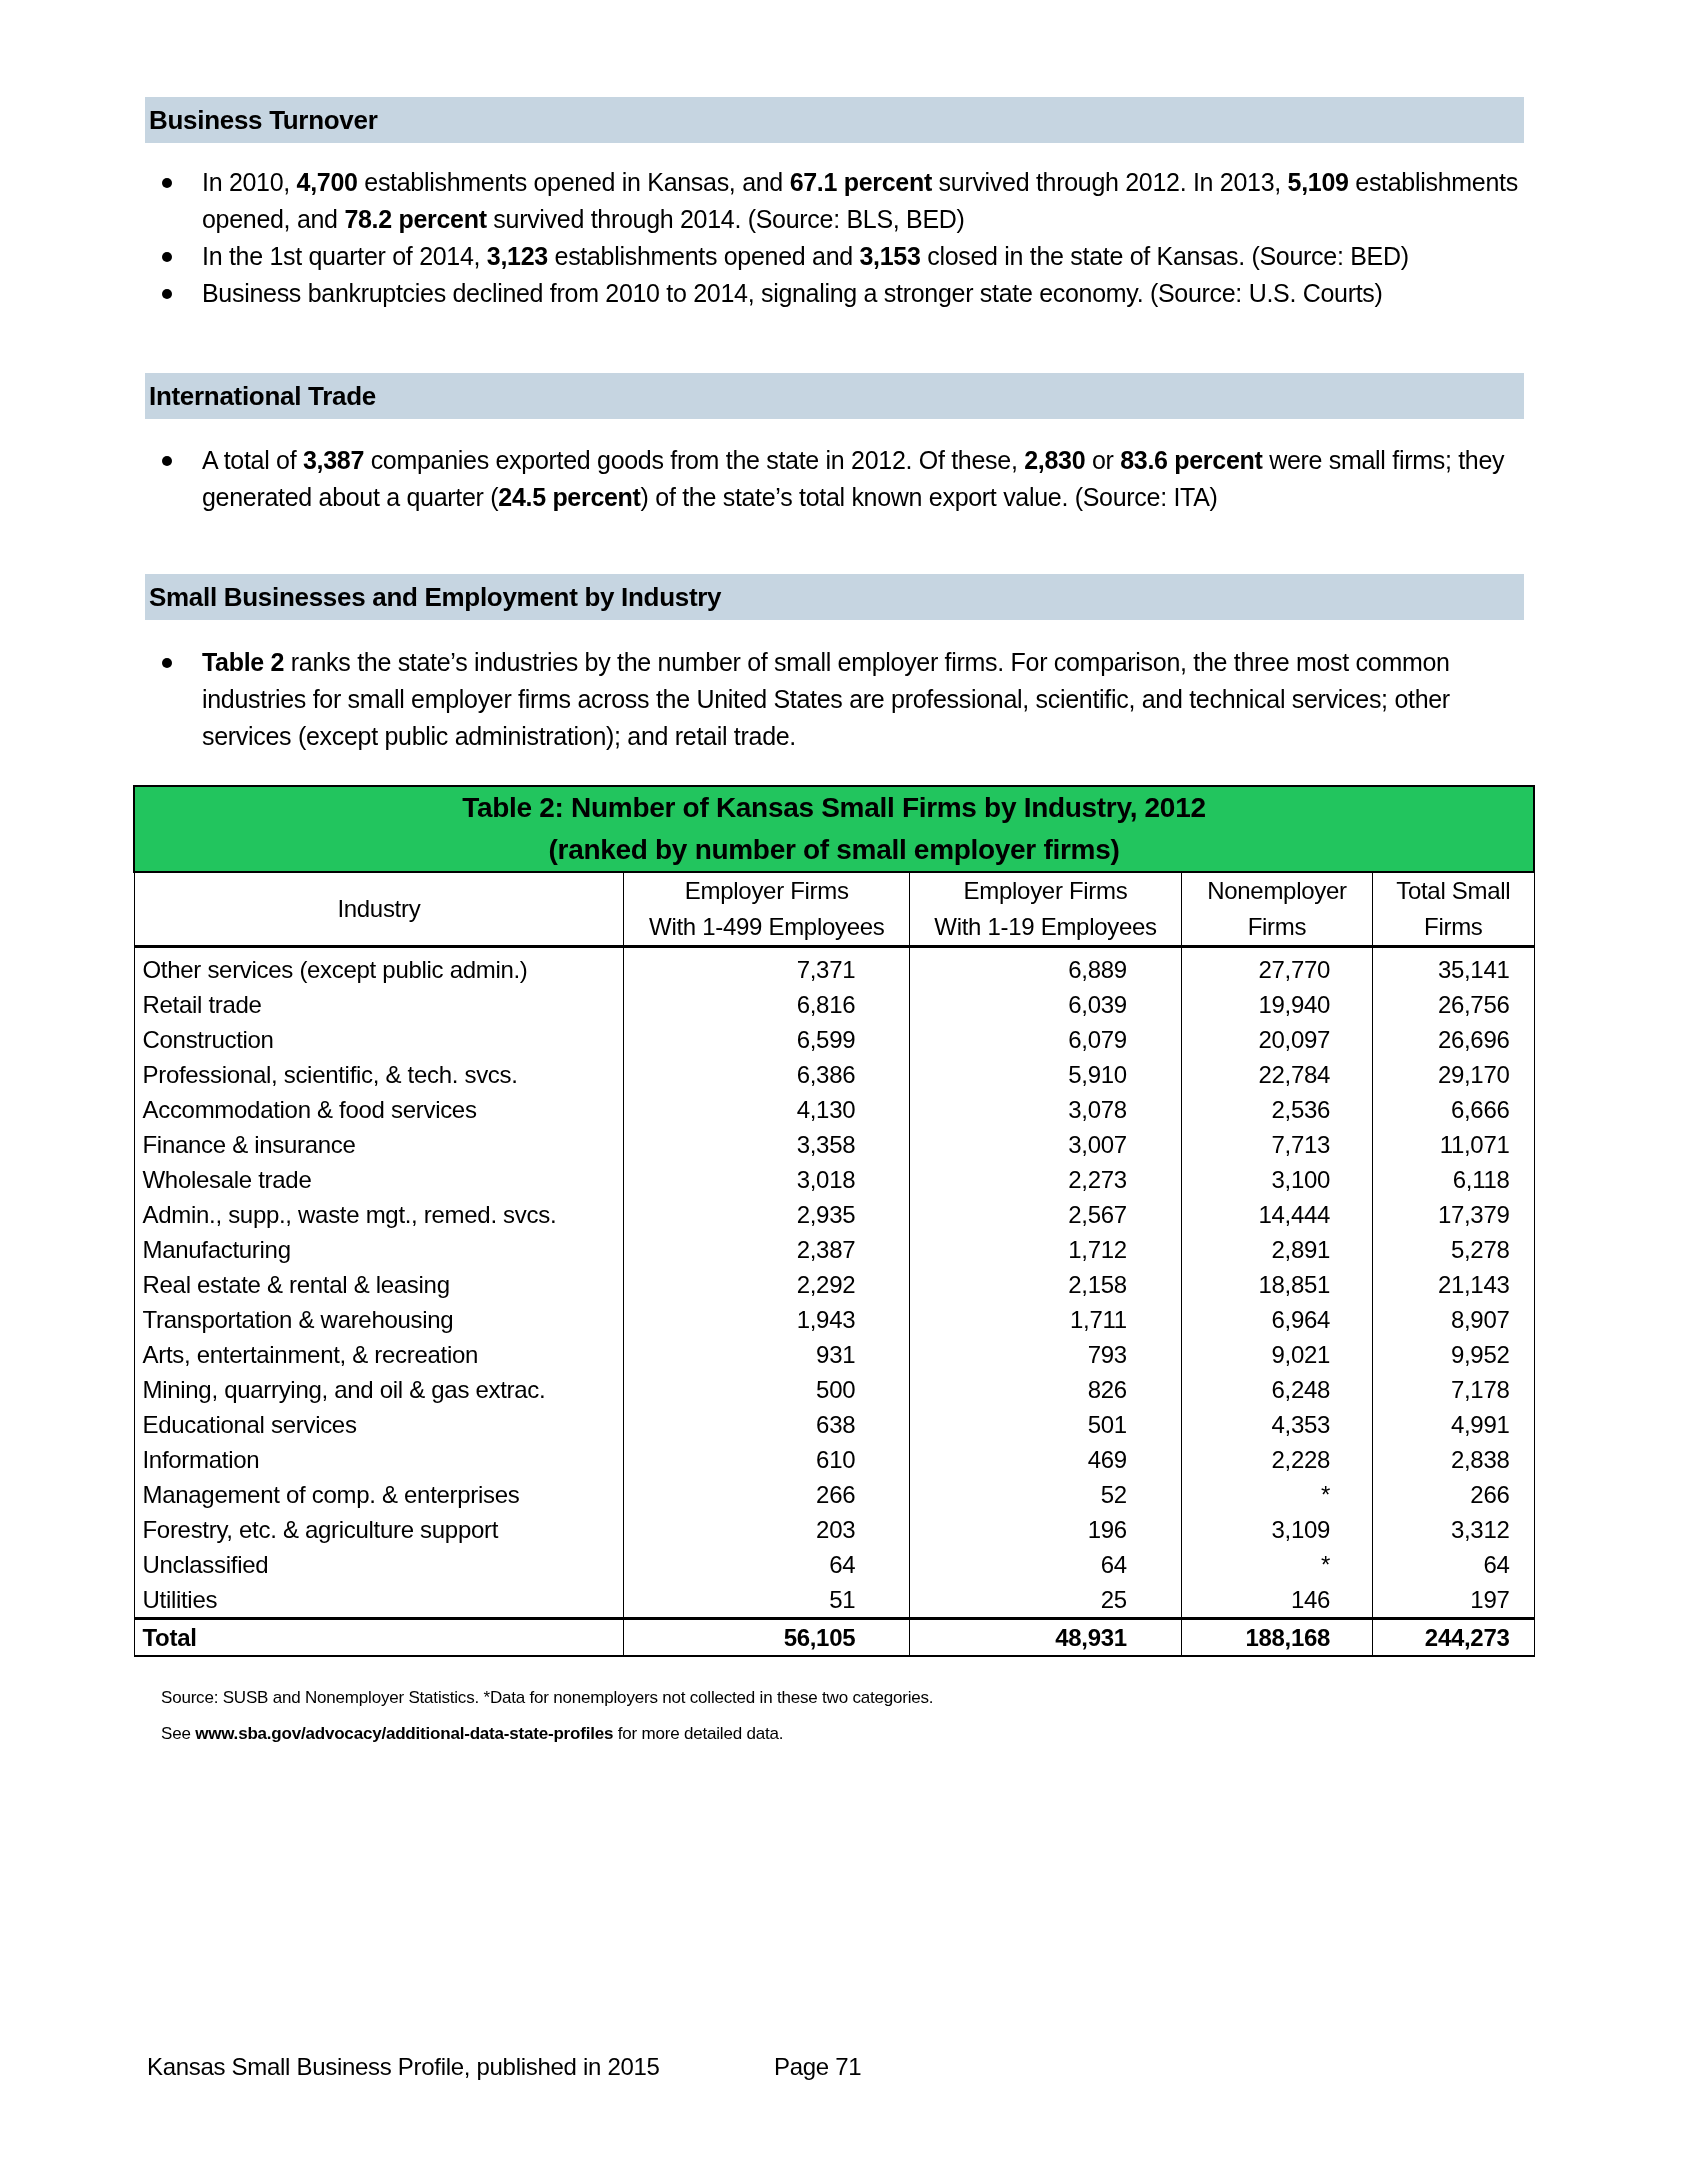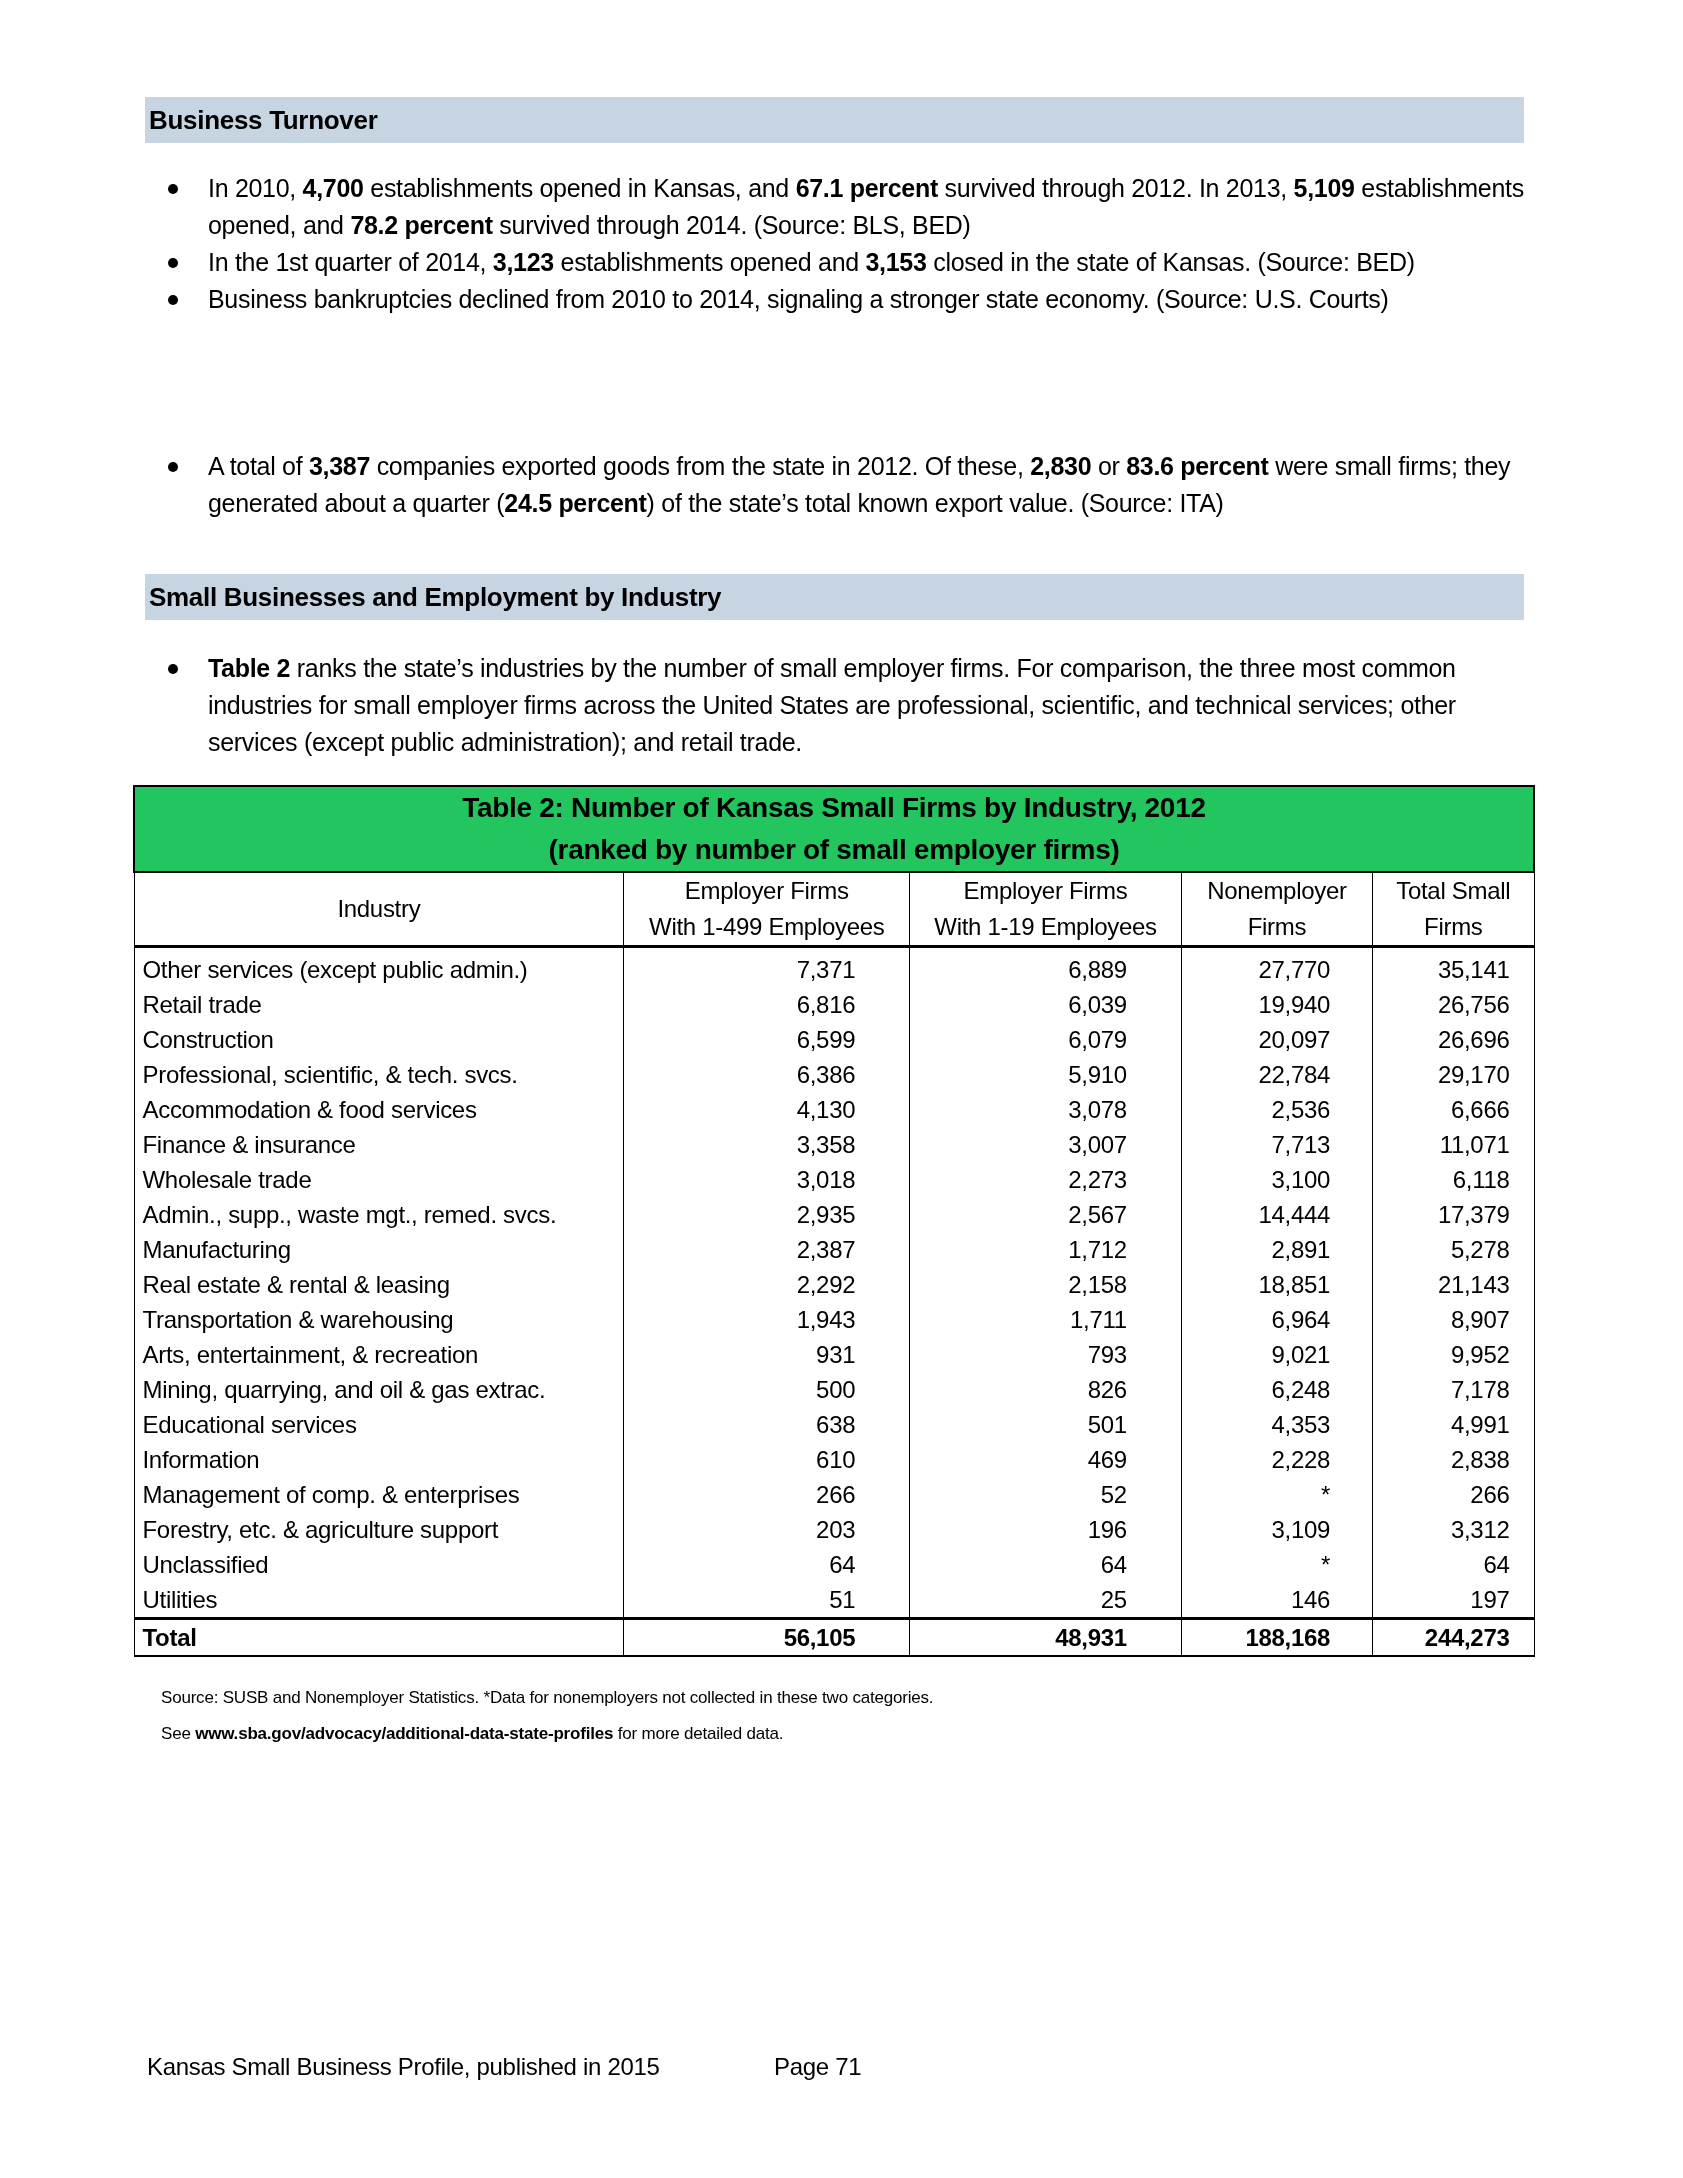--- a/index.html
+++ b/index.html
@@ -4,21 +4,21 @@
 <style>
   html, body { margin: 0; padding: 0; background: #ffffff; }
   body { width: 1683px; height: 2178px; position: relative; overflow: hidden;
          font-family: "Liberation Sans", "DejaVu Sans", sans-serif; color: #000; }
   .page { position: absolute; left: 0; top: 0; width: 1683px; height: 2178px; text-decoration: underline; }
 
   .section-band { position: absolute; left: 145px; width: 1379px; height: 46px;
                   background: #c6d5e1; box-sizing: border-box; padding-left: 4px; }
   .section-band span { font-size: 26px; font-weight: bold; line-height: 46px; letter-spacing: -0.3px; }
 
-  .bullets { position: absolute; left: 145px; width: 1386px; margin: 11px; padding: 0; list-style: none; }
+  .bullets { position: absolute; left: 145px; width: 1386px; margin: 5px; padding: 0; list-style: none; }
   .bullets li { position: relative; padding-left: 52px; font-size: 25px; line-height: 37px;
                 letter-spacing: -0.3px; margin-bottom: 0; }
   .bullets li .bullet-dot { position: absolute; left: 12px; top: 14px; width: 10px; height: 10px;
                             border-radius: 50%; background: #000; }
   .bullets b { font-weight: bold; }
 
   table.firms { position: absolute; left: 133px; top: 785px; width: 1402px; border-collapse: collapse;
                 font-size: 24px; letter-spacing: -0.3px; }
   table.firms td, table.firms th { padding: 0 8px; }
   .title-cell { background: #22c55e; text-align: center; font-weight: bold; font-size: 28px;
@@ -52,20 +52,23 @@
 
   <div class="section-band" style="top:97px;">
     <span>Business Turnover</span>
   </div>
   <ul class="bullets" style="top:159px;">
       <li><span class="bullet-dot"></span><span>In 2010, </span><b>4,700</b><span> establishments opened in Kansas, and </span><b>67.1 percent</b><span> survived through 2012. In 2013, </span><b>5,109</b><span> establishments opened, and </span><b>78.2 percent</b><span> survived through 2014. (Source: BLS, BED)</span></li>
       <li><span class="bullet-dot"></span><span>In the 1st quarter of 2014, </span><b>3,123</b><span> establishments opened and </span><b>3,153</b><span> closed in the state of Kansas. (Source: BED)</span></li>
       <li><span class="bullet-dot"></span><span>Business bankruptcies declined from 2010 to 2014, signaling a stronger state economy. (Source: U.S. Courts)</span></li>
     </ul>
 
+  <div class="section-band" style="top:373px;">
+    <span>International Trade</span>
+  </div>
   <ul class="bullets" style="top:437px;">
       <li><span class="bullet-dot"></span><span>A total of </span><b>3,387</b><span> companies exported goods from the state in 2012. Of these, </span><b>2,830</b><span> or </span><b>83.6 percent</b><span> were small firms; they generated about a quarter (</span><b>24.5 percent</b><span>) of the state’s total known export value. (Source: ITA)</span></li>
     </ul>
 
   <div class="section-band" style="top:574px;">
     <span>Small Businesses and Employment by Industry</span>
   </div>
   <ul class="bullets" style="top:639px;">
       <li><span class="bullet-dot"></span><b>Table 2</b><span> ranks the state’s industries by the number of small employer firms. For comparison, the three most common industries for small employer firms across the United States are professional, scientific, and technical services; other services (except public administration); and retail trade.</span></li>
     </ul>

